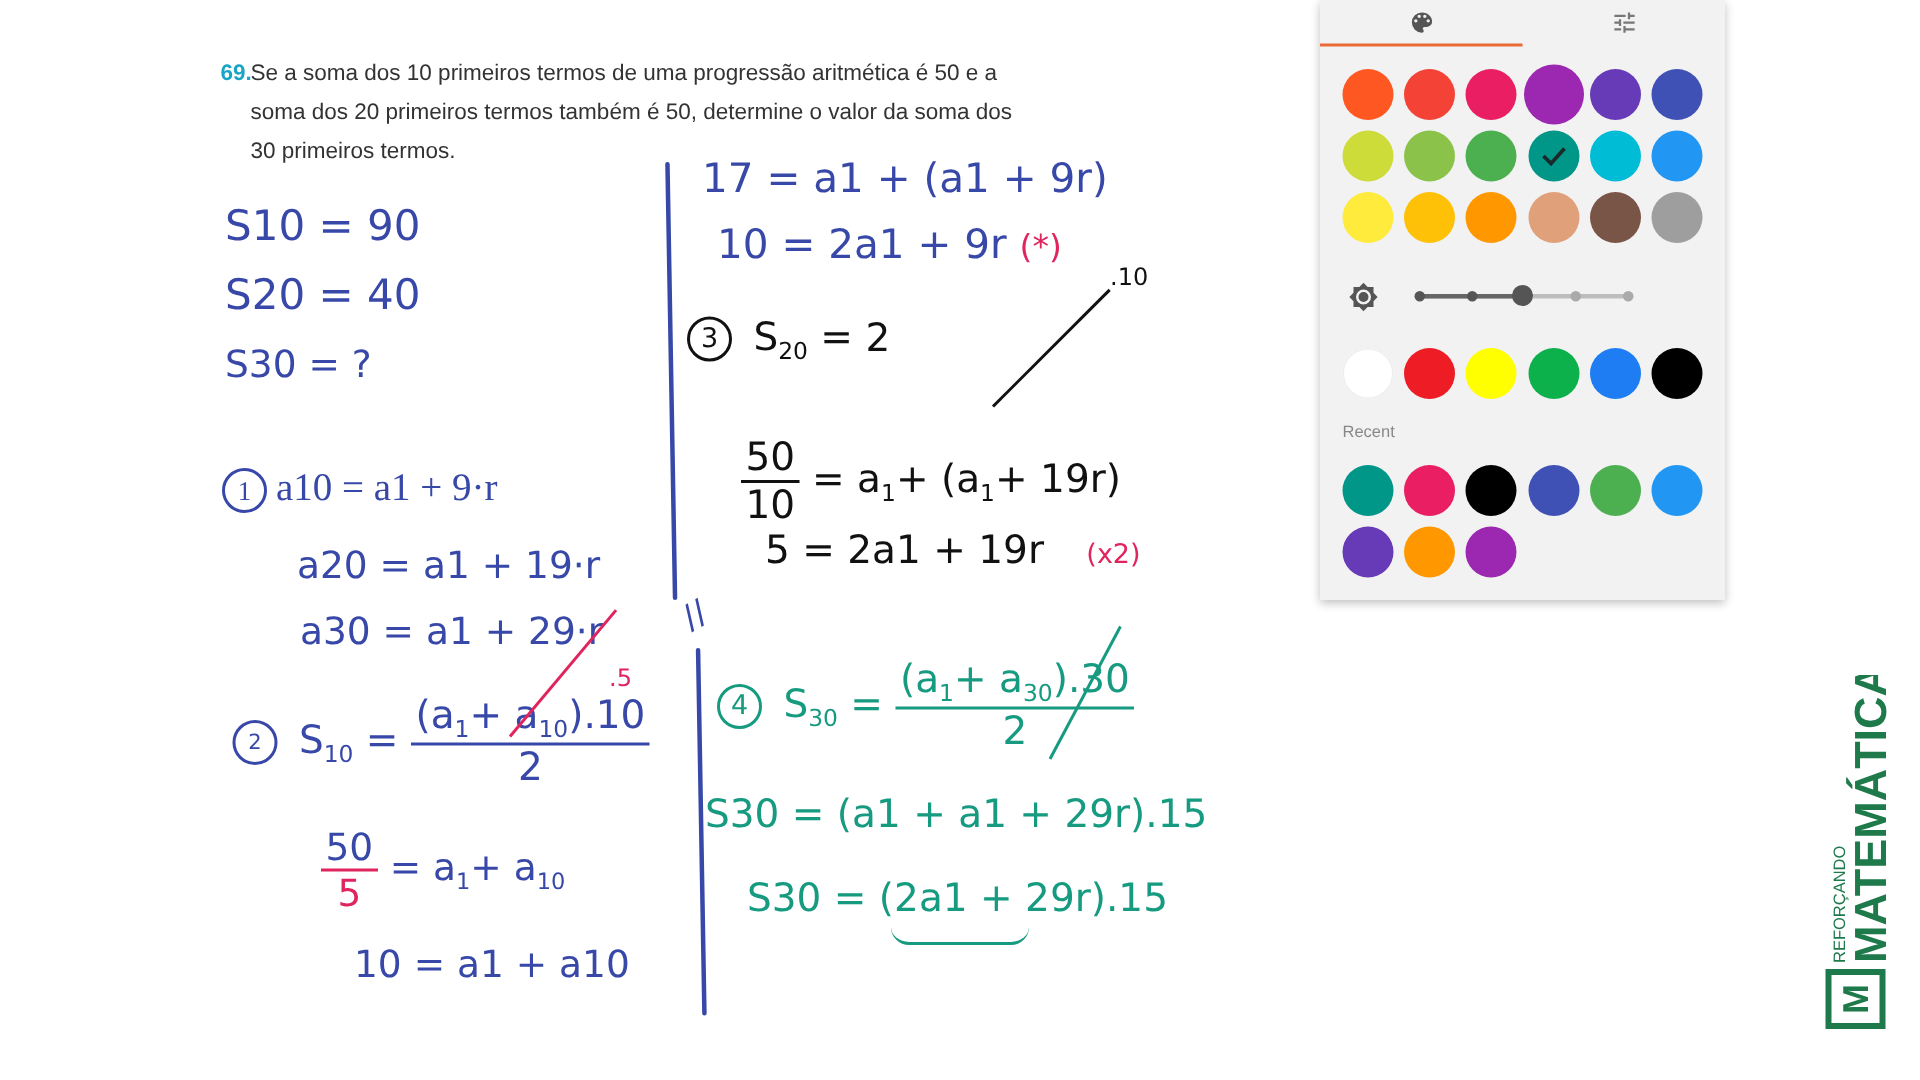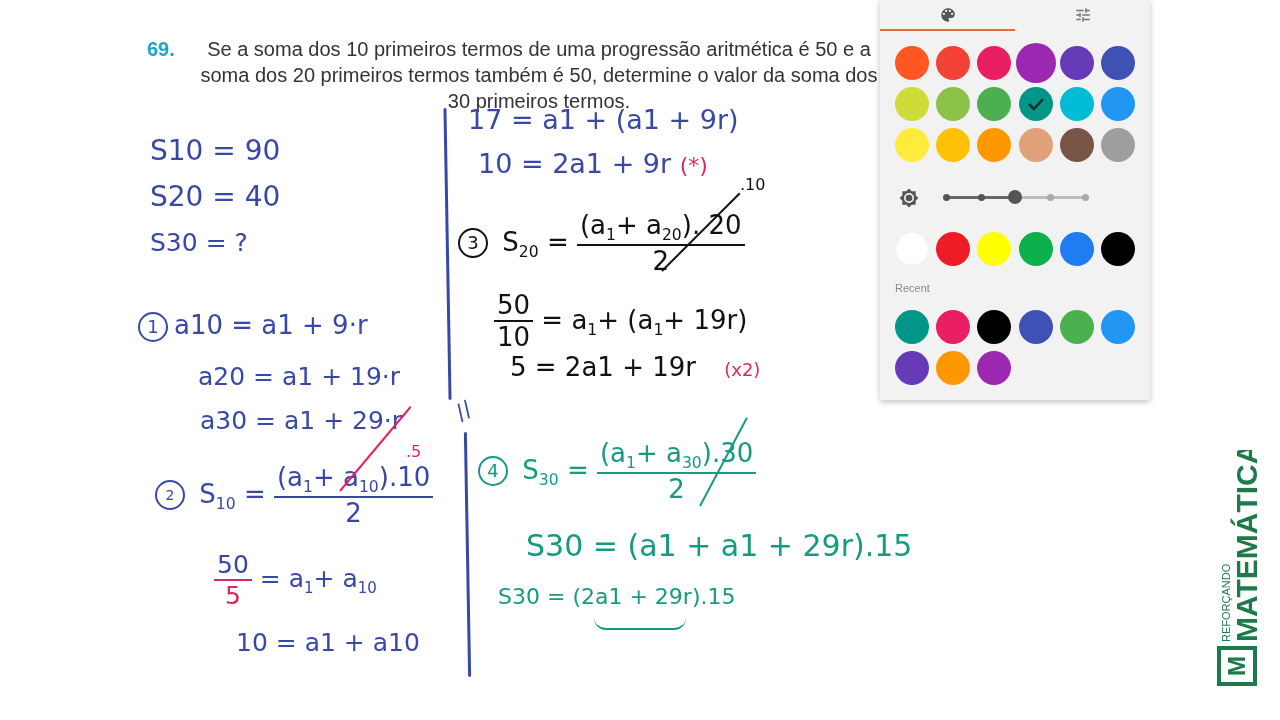--- a/index.html
+++ b/index.html
@@ -1,19 +1,19 @@
 <!DOCTYPE html>
 <html><head>
 <meta charset="utf-8">
 <style>
   html, body { margin:0; padding:0; }
   body { width:1280px; height:720px; background:#ffffff; position:relative; overflow:hidden; font-family:"Liberation Sans", sans-serif; }
-  .problem { position:absolute; left:147px; top:36px; width:740px; font-size:20px; line-height:26px; color:#333; }
+  .problem { position:absolute; left:147px; top:36px; width:740px; font-size:15px; line-height:26px; color:#333; }
   .problem .num { position:absolute; left:0; top:0; color:#1aa5c7; font-weight:bold; }
-  .problem .txt { margin-left:44px; display:block; white-space:pre-line;text-align:center; }
+  .problem .txt { margin-left:20px; display:block; white-space:pre-line; }
   .hw { position:absolute; font-family:"DejaVu Sans", sans-serif; white-space:nowrap; }
   .blue { color:#3848a8; }
   .black { color:#111; }
   .green { color:#169a80; }
   .red { color:#e0245e; }
   .vline { position:absolute; width:3px; background:#3848a8; border-radius:2px; }
   .hw sub { font-size:60%; }
   .circ { display:inline-block; width:26px; height:26px; border:2.5px solid currentColor; border-radius:50%; text-align:center; line-height:26px; font-size:18px; margin-right:6px; vertical-align:middle; }
   .frac { display:inline-block; vertical-align:middle; text-align:center; }
   .frac .n { display:block; border-bottom:2.5px solid currentColor; padding:0 3px; }
@@ -45,21 +45,21 @@
 </div>
 
 <div class="vline" style="left:446px; top:108px; height:292px; transform:rotate(-1deg);"></div>
 <div class="hw blue" style="left:456px; top:398px; font-size:22px; transform:rotate(-30deg);">//</div>
 <div class="vline" style="left:466px; top:432px; height:245px; transform:rotate(-1deg);"></div>
 
 <div class="hw blue" style="left:150px; top:134px; font-size:28px;">S10 = 90</div>
 <div class="hw blue" style="left:150px; top:180px; font-size:28px;">S20 = 40</div>
 <div class="hw blue" style="left:150px; top:228px; font-size:25px;">S30 = ?</div>
 
-<div class="hw blue" style="left:138px; top:310px; font-size:26px;">
+<div class="hw blue" style="left:148px; top:310px; font-size:26px;font-family:Liberation Serif, serif;">
   <span class="circ">1</span><span>a10 = a1 + 9·r</span>
 </div>
 <div class="hw blue" style="left:198px; top:362px; font-size:25px;">a20 = a1 + 19·r</div>
 <div class="hw blue" style="left:200px; top:406px; font-size:25px;">a30 = a1 + 29·r</div>
 
 <div class="hw blue" style="left:155px; top:462px; font-size:26px;">
   <span class="circ" style="font-size:14px;">2</span>
   <span>S<sub>10</sub> = </span><span class="frac"><span class="n">(a<sub>1</sub>+ a<sub>10</sub>).10</span><span class="d">2</span></span>
 </div>
 <div class="hw red" style="left:406px; top:442px; font-size:16px;">.5</div>
@@ -70,39 +70,39 @@
 <div class="hw blue" style="left:236px; top:628px; font-size:25px;">10 = a1 + a10</div>
 
 <div class="hw blue" style="left:468px; top:104px; font-size:27px;">17 = a1 + (a1 + 9r)</div>
 <div class="hw blue" style="left:478px; top:148px; font-size:27px;">
   <span>10 = 2a1 + 9r</span>
   <span class="red" style="font-size:22px;">(*)</span>
 </div>
 
 <div class="hw black" style="left:458px; top:210px; font-size:26px;">
   <span class="circ">3</span>
-  <span>S<sub>20</sub> = </span><span class="frac"><span class="n">(a<sub>1</sub>+ a<sub>20</sub>). 20</span><span class="d">2</span></span>
+  <span>S<sub>20</sub> = </span><span class="frac"><span class="d">2</span></span>
 </div>
 <div class="hw black" style="left:740px; top:175px; font-size:16px;">.10</div>
 <div style="position:absolute; left:662px; top:270px; width:110px; height:2px; background:#111; transform:rotate(-45deg); transform-origin:left;"></div>
 <div class="hw black" style="left:494px; top:290px; font-size:26px;">
   <span class="frac"><span class="n">50</span><span class="d">10</span></span> = a<sub>1</sub>+ (a<sub>1</sub>+ 19r)
 </div>
 <div class="hw black" style="left:510px; top:352px; font-size:26px;">
   <span>5 = 2a1 + 19r</span>
   <span class="red" style="font-size:18px; margin-left:20px;">(x2)</span>
 </div>
 
 <div class="hw green" style="left:478px; top:438px; font-size:26px;">
   <span class="circ">4</span>
   <span>S<sub>30</sub> = </span><span class="frac"><span class="n">(a<sub>1</sub>+ a<sub>30</sub>).30</span><span class="d">2</span></span>
 </div>
 <div style="position:absolute; left:700px; top:505px; width:100px; height:2px; background:#169a80; transform:rotate(-62deg); transform-origin:left;"></div>
-<div class="hw green" style="left:526px; top:528px; font-size:30px;">S30 = (a1 + a1 + 29r).15</div>
-<div class="hw green" style="left:498px; top:584px; font-size:22px;">S30 = (2a1 + 29r).15</div>
+<div class="hw green" style="left:470px; top:528px; font-size:26px;">S30 = (a1 + a1 + 29r).15</div>
+<div class="hw green" style="left:498px; top:584px; font-size:26px;">S30 = (2a1 + 29r).15</div>
 <div style="position:absolute; left:594px; top:618px; width:92px; height:10px; border-bottom:2.5px solid #169a80; border-radius:0 0 40px 40px;"></div>
 
 <div class="palette">
   <div class="tabs">
     <div class="tab t1">
       <svg width="20" height="18" viewBox="0 0 24 24">
           <path fill="#555" d="M12 3a9 9 0 0 0 0 18c.8 0 1.5-.7 1.5-1.5 0-.4-.1-.7-.4-1-.2-.3-.4-.6-.4-1 0-.8.7-1.5 1.5-1.5H16a5 5 0 0 0 5-5c0-4.4-4-8-9-8zm-5.5 9a1.5 1.5 0 1 1 0-3 1.5 1.5 0 0 1 0 3zm3-4a1.5 1.5 0 1 1 0-3 1.5 1.5 0 0 1 0 3zm5 0a1.5 1.5 0 1 1 0-3 1.5 1.5 0 0 1 0 3zm3 4a1.5 1.5 0 1 1 0-3 1.5 1.5 0 0 1 0 3z"></path>
         </svg>
     </div>
     <div class="tab t2">

